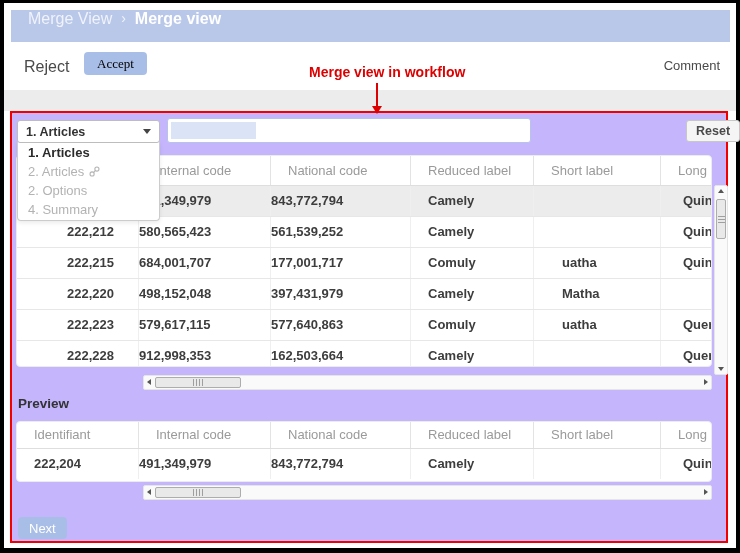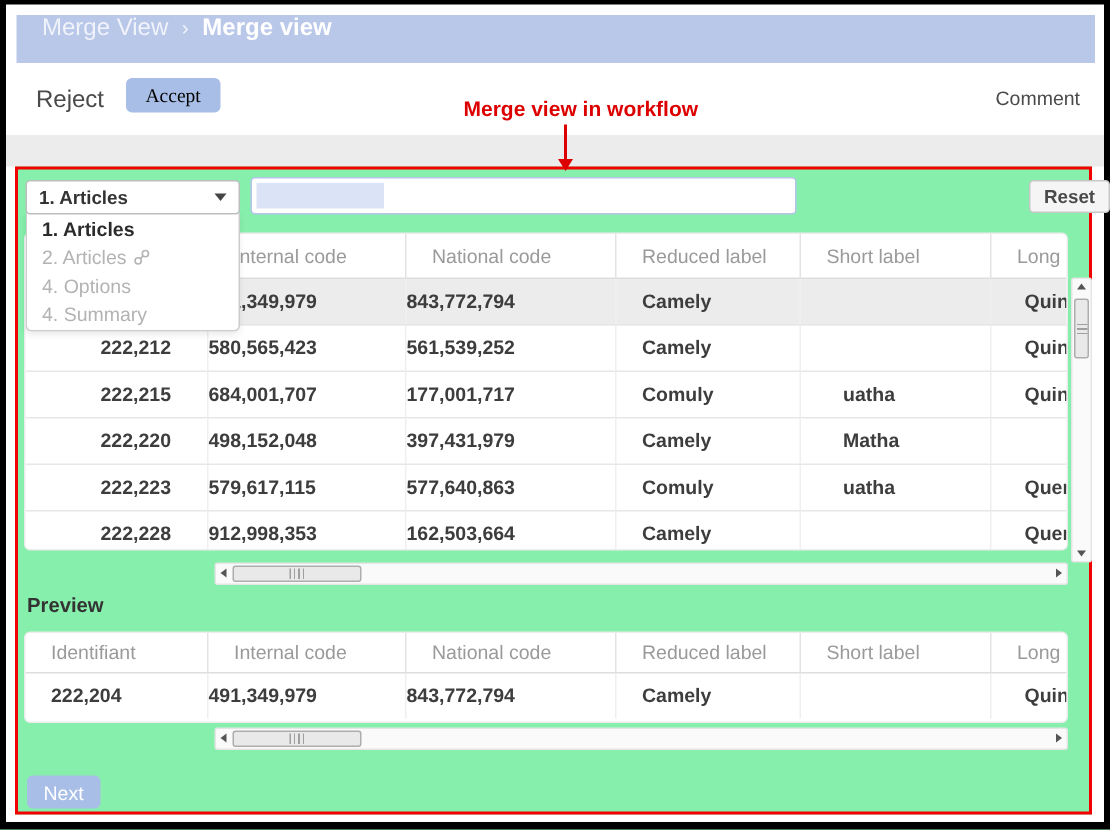--- a/index.html
+++ b/index.html
@@ -41,21 +41,21 @@
     position:absolute;left:368px;top:103px;width:0;height:0;z-index:30;
     border-left:5px solid transparent;border-right:5px solid transparent;
     border-top:8px solid var(--red,#dd0000);
   }
 
   .graystrip{position:absolute;left:0;top:87px;width:100%;height:21px;background:#ececec;}
 
   
   .redbox{
     position:absolute;left:6px;top:108px;width:718px;height:432px;
-    background:#86efac;border:2px solid var(--boxred,#f20000);box-sizing:border-box;
+    background:#c4b5fd;border:2px solid var(--boxred,#f20000);box-sizing:border-box;
   }
 
   
   .dropdown{
     position:absolute;left:5px;top:7px;width:143px;height:23px;box-sizing:border-box;
     background:#fff;border:1px solid #bdbdbd;border-radius:3px;cursor:pointer;
     display:flex;align-items:center;padding:0 8px;z-index:21;
   }
   .dropdown-label{font-size:12.5px;font-weight:700;color:#333;flex:1;}
   .caret{width:0;height:0;border-left:4px solid transparent;border-right:4px solid transparent;border-top:5px solid #444;}
@@ -178,21 +178,21 @@
       </div>
       <div class="menu-item">
         <span>2. Articles</span>
         <svg width="11" height="11" viewBox="0 0 16 16">
           <circle cx="4.5" cy="11.5" r="3" fill="none" stroke="#b5b5b5" stroke-width="1.6"></circle>
           <circle cx="11.5" cy="4.5" r="3" fill="none" stroke="#b5b5b5" stroke-width="1.6"></circle>
           <line x1="6.5" y1="9.5" x2="9.5" y2="6.5" stroke="#b5b5b5" stroke-width="1.6"></line>
         </svg>
       </div>
       <div class="menu-item">
-        <span>4. Options</span>
+        <span>2. Options</span>
       </div>
       <div class="menu-item">
         <span>4. Summary</span>
       </div>
     </div>
 
     <div class="searchbox" title="">
       <div class="search-highlight"></div>
     </div>
 

